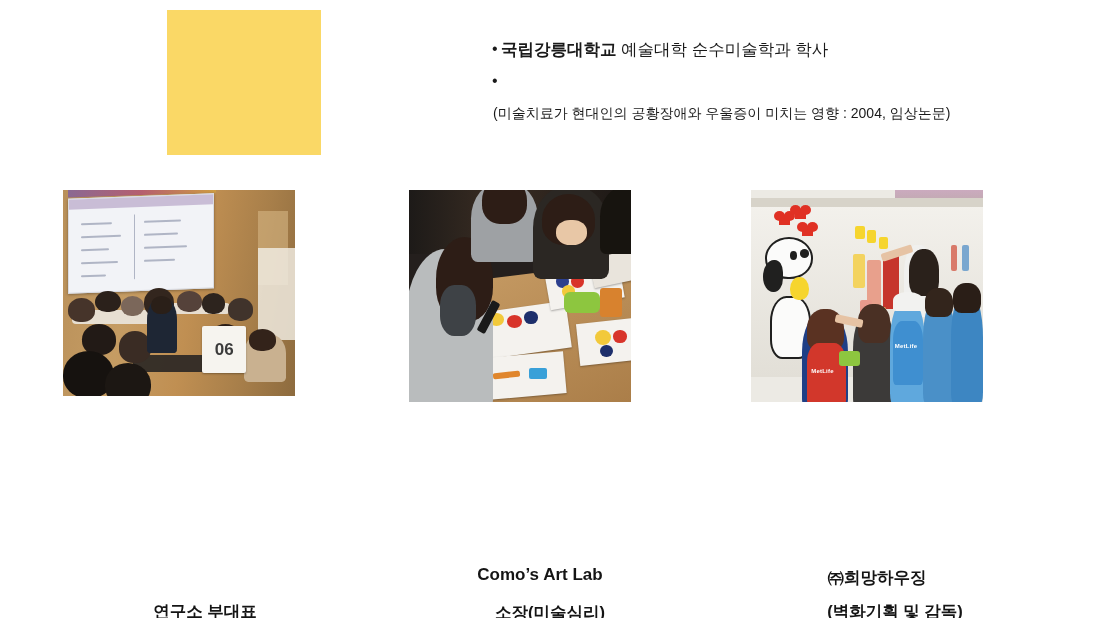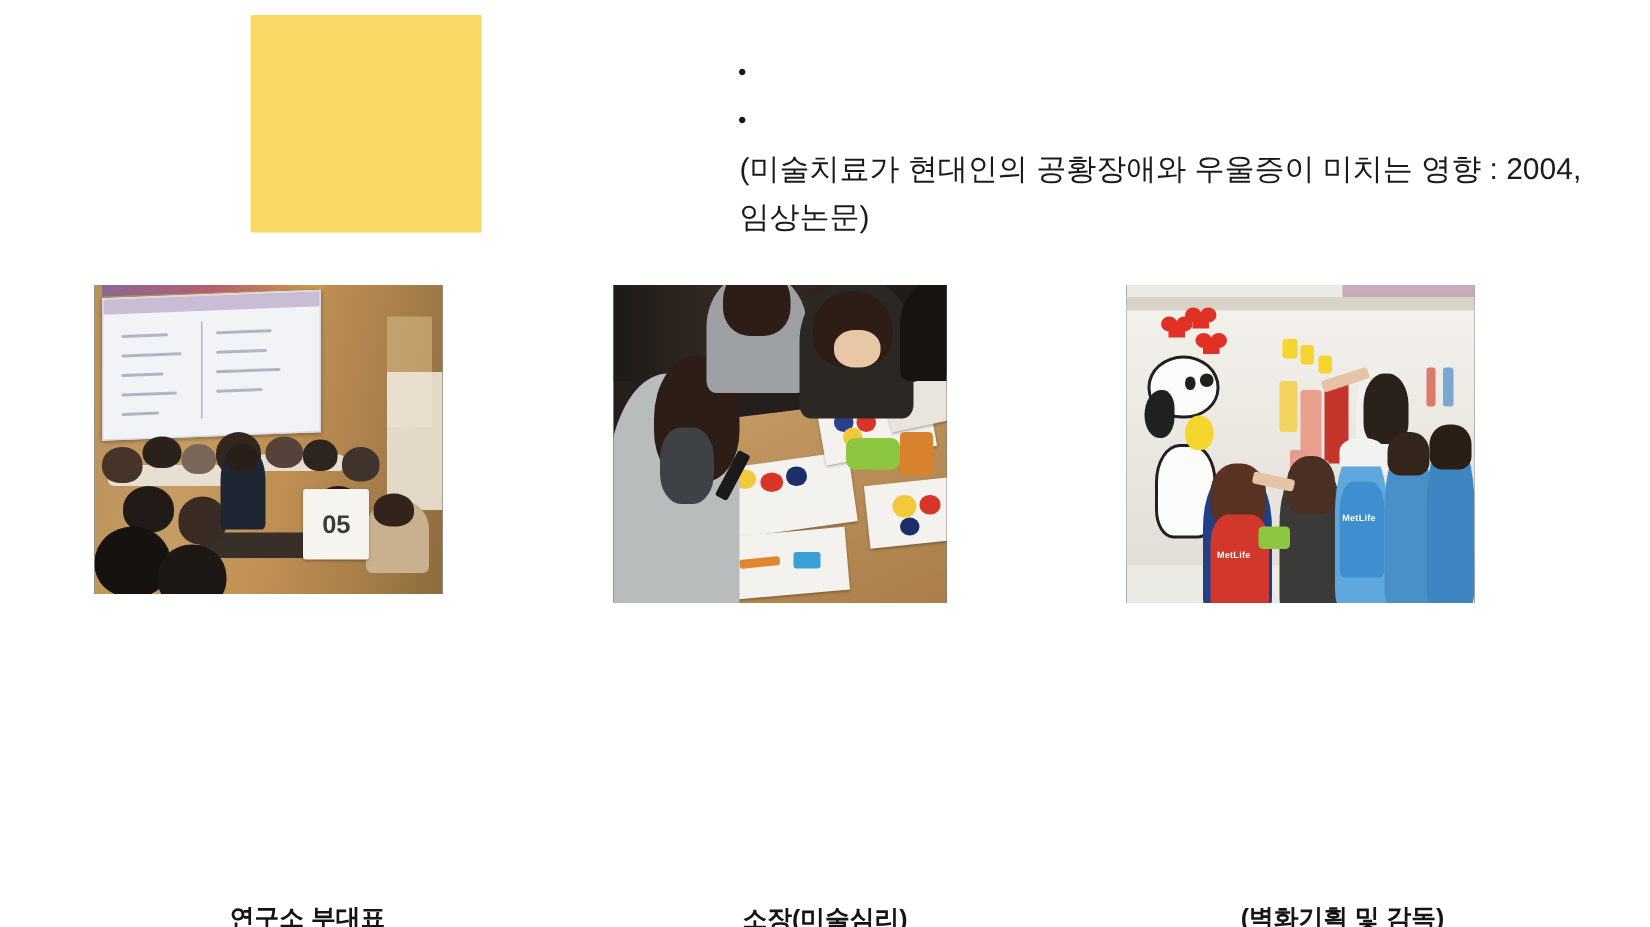--- a/index.html
+++ b/index.html
@@ -30,21 +30,21 @@
   }
   .bullet-row{
     display:flex;align-items:flex-start;
     font-size:16.5px;line-height:32px;color:#1a1a1a;
   }
   .bullet-dot{
     width:9px;flex:0 0 9px;font-size:16px;line-height:32px;
   }
   .b-strong{font-weight:bold;}
   .plain-row{
-    font-size:20px;line-height:32px;color:#1a1a1a;padding-left:1px;
+    font-size:14px;line-height:32px;color:#1a1a1a;padding-left:1px;
   }
 
   
   .col{position:absolute;top:190px;width:300px;}
   .col-1{left:55px;}
   .col-2{left:400px;}
   .col-3{left:745px;}
 
   .photo{
     position:relative;width:225px;height:210px;margin:0 auto;
@@ -133,20 +133,21 @@
 </head>
 <body>
 
 <div class="slide">
 
   <div class="title-box"></div>
 
   <div class="bullets">
     <div class="bullet-row">
       <span class="bullet-dot">•</span>
+      <span><span class="b-strong">국립강릉대학교</span><span> 예술대학 순수미술학과 학사</span></span>
     </div>
     <div class="bullet-row">
       <span class="bullet-dot">•</span>
     </div>
     <div class="plain-row">(미술치료가 현대인의 공황장애와 우울증이 미치는 영향 : 2004, 임상논문)</div>
   </div>
 
   <div class="col col-1">
     <div class="photo">
       <div class="p1-wall"></div>
@@ -180,21 +181,21 @@
         <div class="p1-head" style="left:8%;top:40%;width:15%;height:26%;background:#221a16;"></div>
         <div class="p1-head" style="left:24%;top:46%;width:14%;height:26%;background:#3a2c24;"></div>
         <div class="p1-head" style="left:36%;top:18%;width:13%;height:46%;background:#1e2634;border-radius:40% 40% 8% 8%;"></div>
         <div class="p1-head" style="left:38%;top:16%;width:9%;height:15%;background:#2a1f18;"></div>
         <div class="p1-head" style="left:0%;top:62%;width:22%;height:40%;background:#16120f;"></div>
         <div class="p1-head" style="left:18%;top:72%;width:20%;height:36%;background:#1c1713;"></div>
         <div class="p1-head" style="left:62%;top:40%;width:16%;height:32%;background:#2a1d17;"></div>
         <div class="p1-head" style="left:78%;top:48%;width:18%;height:40%;background:#c9b190;border-radius:40% 40% 10% 10%;"></div>
         <div class="p1-head" style="left:80%;top:44%;width:12%;height:18%;background:#33231a;"></div>
       </div>
-      <div class="p1-card">05</div>
+      <div class="p1-card">06</div>
     </div>
     <div class="cap-sub sub-1">연구소 부대표</div>
 
   </div>
 
   <div class="col col-2">
     <div class="photo">
       <div class="p2-bg"></div>
       <div class="p2-wall"></div>
       <div class="p2-table"></div>
@@ -226,20 +227,21 @@
 
       <div class="p2-person" style="left:28%;top:-4%;width:30%;height:38%;background:#9ea1a4;"></div>
       <div class="p2-hair" style="left:33%;top:-6%;width:20%;height:22%;"></div>
 
       <div class="p2-person" style="left:56%;top:-2%;width:34%;height:44%;background:#2b2723;"></div>
       <div class="p2-hair" style="left:60%;top:2%;width:24%;height:24%;"></div>
       <div class="p2-blob" style="left:66%;top:14%;width:14%;height:12%;background:#e8c7a6;border-radius:45%;"></div>
 
       <div class="p2-person" style="left:86%;top:-2%;width:26%;height:32%;background:#17140f;"></div>
     </div>
+    <div class="cap-box cap-2">Como’s Art Lab</div>
     <div class="cap-sub sub-2">소장(미술심리)</div>
 
   </div>
 
   <div class="col col-3">
     <div class="photo">
       <div class="p3-sky"></div>
       <div class="p3-trees"></div>
       <div class="p3-wall"></div>
       <div class="p3-wallcap"></div>
@@ -284,17 +286,18 @@
       <div class="p3-mark" style="left:61%;top:48%;width:13%;height:9%;background:#f2f2f0;border-radius:45% 45% 10% 10%;"></div>
       <div class="p3-vest" style="left:61%;top:62%;width:13%;height:30%;background:#3f8fd0;"></div>
       <div class="p3-label" style="left:62%;top:72%;">MetLife</div>
 
       <div class="p3-person" style="left:74%;top:50%;width:14%;height:52%;background:#4a90c8;"></div>
       <div class="p3-hair p3-mark" style="left:75%;top:46%;width:12%;height:14%;background:#33251c;border-radius:45% 45% 30% 30%;"></div>
 
       <div class="p3-person" style="left:86%;top:48%;width:14%;height:54%;background:#3d86c2;"></div>
       <div class="p3-hair p3-mark" style="left:87%;top:44%;width:12%;height:14%;background:#2a1e17;border-radius:45% 45% 30% 30%;"></div>
     </div>
+    <div class="cap-box cap-3">㈜희망하우징</div>
     <div class="cap-sub sub-3">(벽화기획 및 감독)</div>
 
   </div>
 
 </div>
 
 </body></html>

